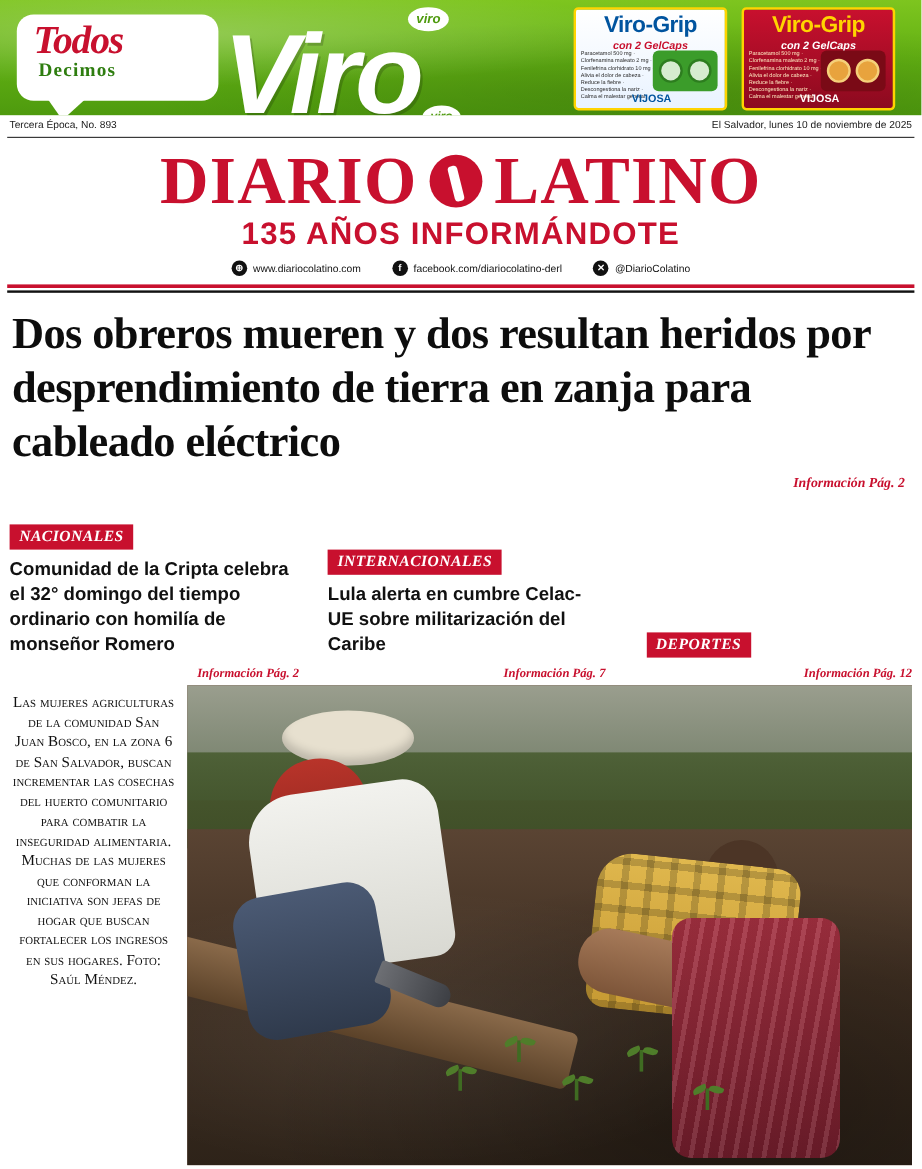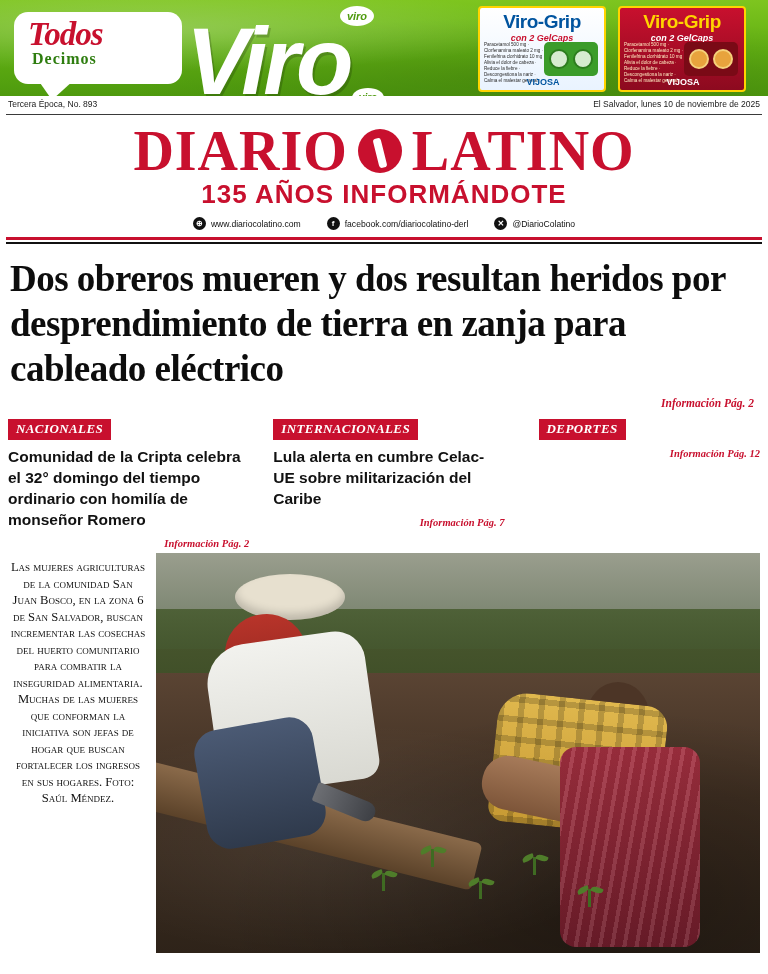--- a/index.html
+++ b/index.html
@@ -264,22 +264,23 @@
     font-family: "Liberation Serif", serif;
     font-weight: bold;
     font-style: italic;
     font-size: 11.5px;
     color: #c8102e;
   }
 
   
   .teasers {
     display: flex;
-    margin: 10px 8px 0 8px;
+    margin: 28px 8px 0 8px;
     gap: 14px;
+    align-items: flex-end;
   }
   .teaser { width: 244px; position: relative; }
   .teaser-tag {
     display: inline-block;
     background: #c8102e;
     color: #ffffff;
     font-family: "Liberation Serif", serif;
     font-weight: bold;
     font-style: italic;
     font-size: 13px;

